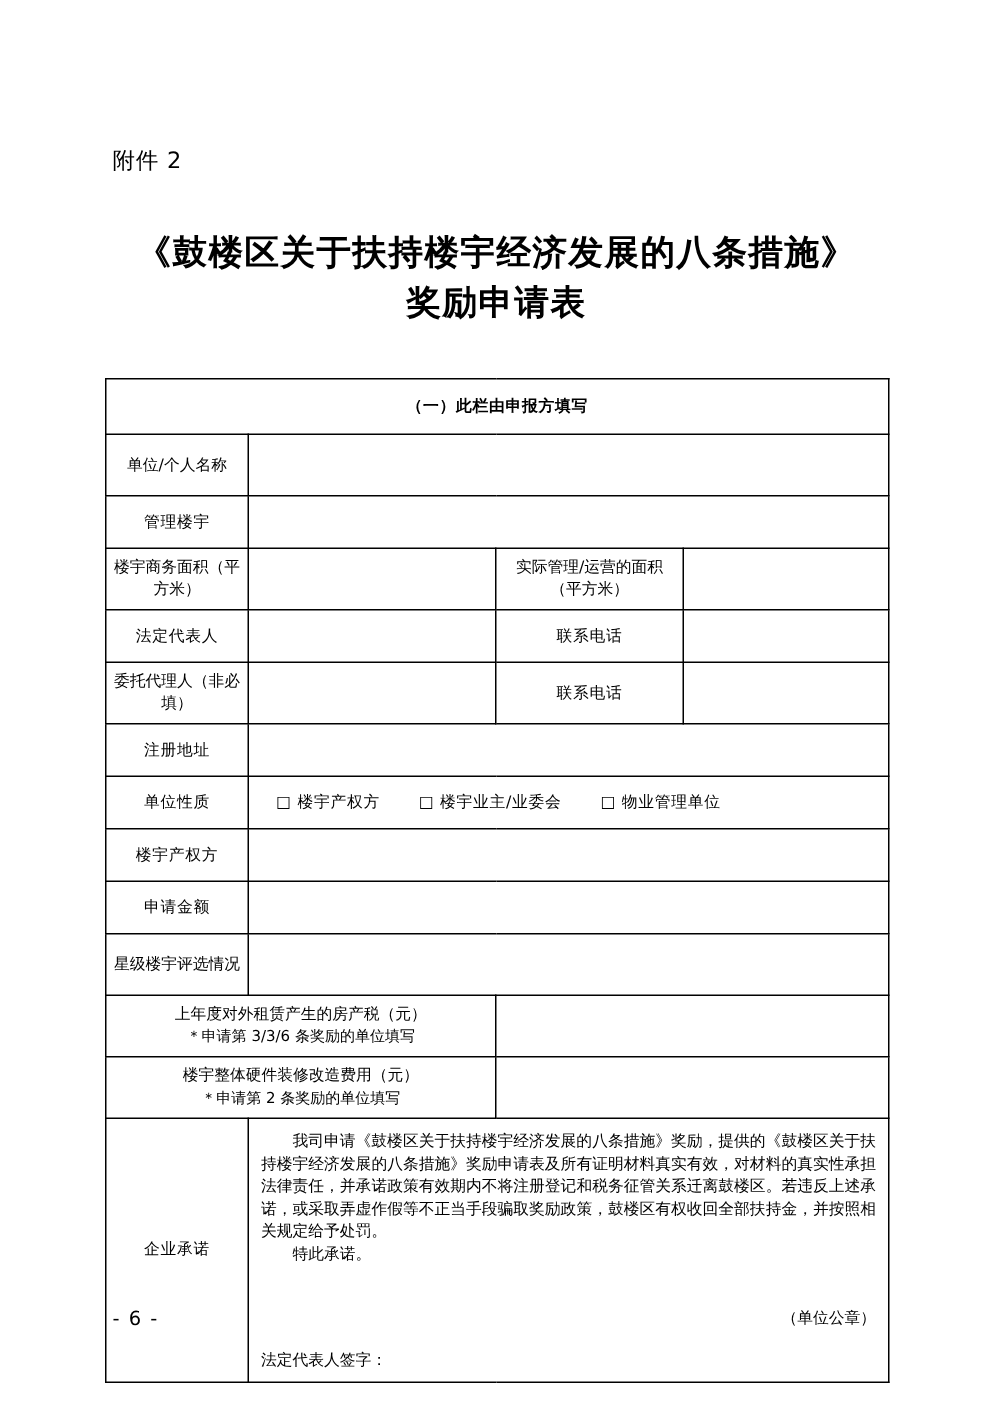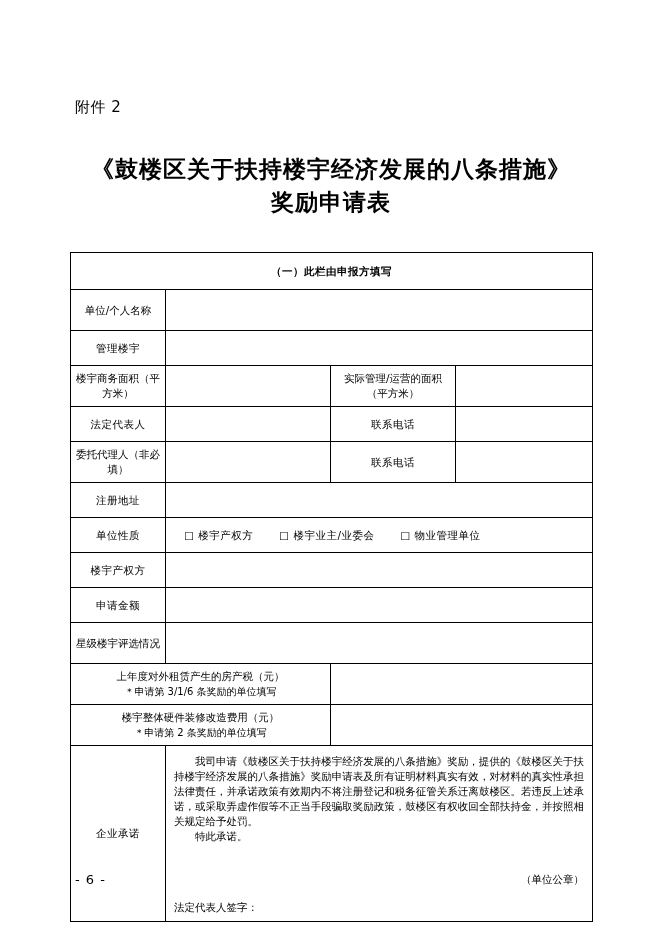--- a/index.html
+++ b/index.html
@@ -217,21 +217,21 @@
       </tr>
 
       <tr>
         <td class="lbl-2line h-tall">星级楼宇评选情况</td>
         <td class="fill" colspan="3"></td>
       </tr>
 
       <tr>
         <td class="note-cell h-tall" colspan="2">
           <span>上年度对外租赁产生的房产税（元）</span>
-          <span class="star">＊申请第 3/1/6 条奖励的单位填写</span>
+          <span class="star">＊申请第 3/3/6 条奖励的单位填写</span>
         </td>
         <td class="fill" colspan="2"></td>
       </tr>
 
       <tr>
         <td class="note-cell h-tall" colspan="2">
           <span>楼宇整体硬件装修改造费用（元）</span>
           <span class="star">＊申请第 2 条奖励的单位填写</span>
         </td>
         <td class="fill" colspan="2"></td>

